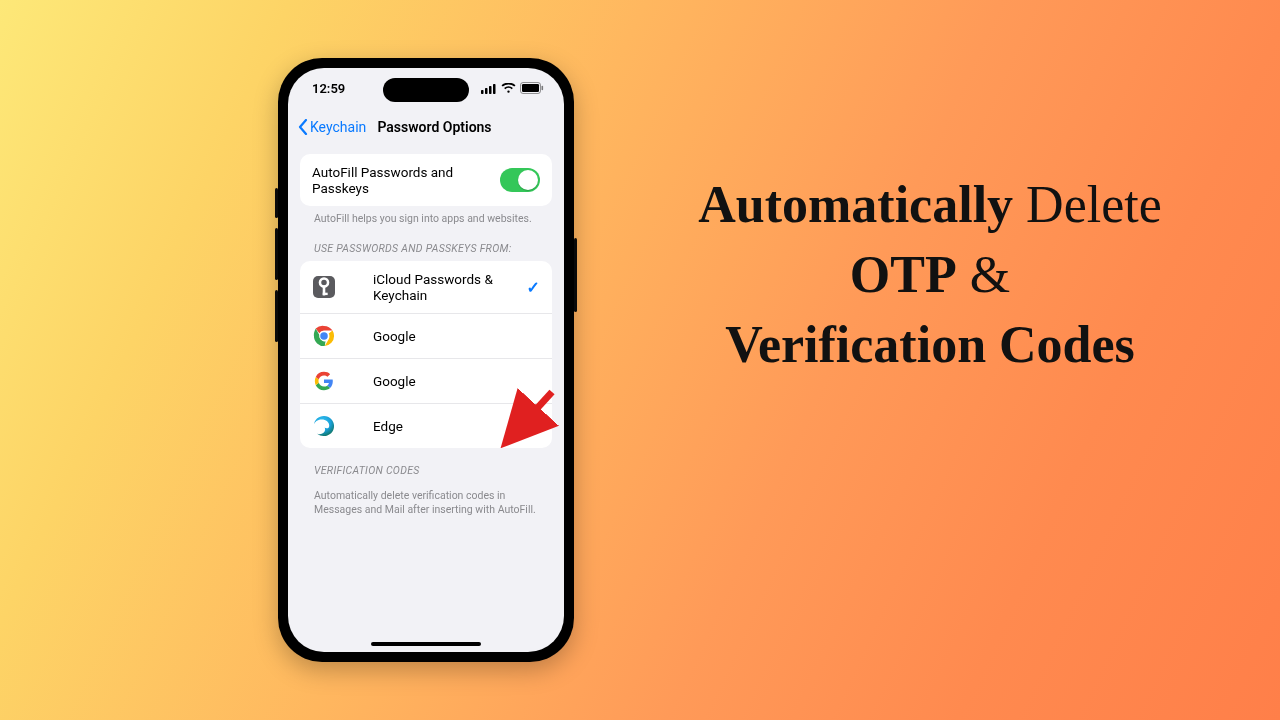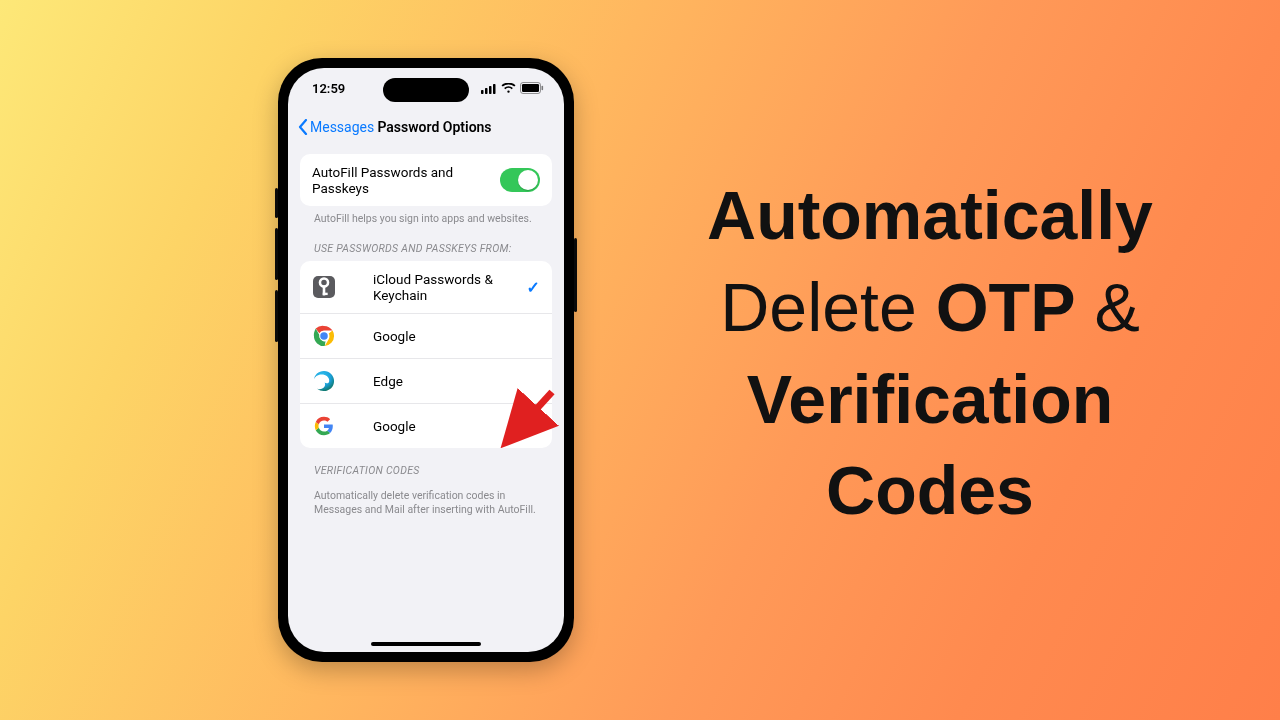--- a/index.html
+++ b/index.html
@@ -12,25 +12,25 @@
     position: relative;
   }
 
   
   .headline {
     position: absolute;
     left: 650px;
     top: 170px;
     width: 560px;
     color: #111;
-    font-size: 68px;
+    font-size: 52px;
     line-height: 1.35;
     text-align: center;
     font-weight: 400;
-    font-family: Liberation Sans, sans-serif;
+    font-family: Liberation Serif, serif;
   }
   .headline .b { font-weight: 800; }
 
   
   .phone {
     position: absolute;
     left: 278px;
     top: 58px;
     width: 296px;
     height: 604px;
@@ -214,21 +214,21 @@
             <rect x="21.5" y="3.8" width="1.6" height="4.4" rx="0.8" fill="#000" fill-opacity=".5"></rect>
           </svg>
       </div>
     </div>
 
     <div class="navhdr">
       <div class="navback">
         <svg width="10" height="16" viewBox="0 0 10 16">
             <path d="M8 1L2 8l6 7" stroke="#0a7aff" stroke-width="2.2" fill="none" stroke-linecap="round" stroke-linejoin="round"></path>
           </svg>
-        <span>Messages</span>
+        <span>Keychain</span>
       </div>
       <div class="navtitle">Password Options</div>
     </div>
 
     <div class="content">
 
       <div class="group-card">
         <div class="row">
           <span class="label">AutoFill Passwords and Passkeys</span>
           <div class="toggle"></div>
@@ -253,50 +253,50 @@
         </div>
         <div class="row">
           <span class="icon-slot">
             <svg viewBox="0 0 24 24" width="22" height="22">
                 <circle cx="12" cy="12" r="11" fill="#fff"></circle>
                 <path d="M12 1a11 11 0 019.3 5.1H12a5.9 5.9 0 00-5.14 3L2.95 3.95A10.96 10.96 0 0112 1z" fill="#ea4335"></path>
                 <path d="M23 12a11 11 0 01-10.2 10.97l4.3-7.45A5.88 5.88 0 0017.9 12c0-1-.25-1.95-.7-2.77L21.3 6.1A10.95 10.95 0 0123 12z" fill="#fbbc05"></path>
                 <path d="M12.8 22.97A11 11 0 011 12c0-3 .12-4.1 1.95-8.05l4.3 7.45A5.9 5.9 0 0012 17.9c.57 0 1.12-.08 1.64-.23l-0.84 5.3z" fill="#34a853"></path>
                 <circle cx="12" cy="12" r="5.2" fill="#fff"></circle>
                 <circle cx="12" cy="12" r="4.1" fill="#4285f4"></circle>
+              </svg>
+          </span>
+          <span class="label">Google</span>
+        </div>
+        <div class="row">
+          <span class="icon-slot">
+            <svg viewBox="0 0 24 24" width="20" height="20">
+                <path d="M21.6 12.2c0-.7-.06-1.3-.17-1.9H12v3.8h5.4a4.62 4.62 0 01-2 3l3.2 2.5c1.9-1.75 3-4.3 3-7.4z" fill="#4285f4"></path>
+                <path d="M12 22c2.7 0 4.97-.9 6.62-2.4l-3.2-2.5c-.9.6-2.05.97-3.42.97-2.63 0-4.86-1.77-5.66-4.16L3.02 16.5A9.99 9.99 0 0012 22z" fill="#34a853"></path>
+                <path d="M6.34 13.9A6 6 0 016 12c0-.66.12-1.3.33-1.9L3.02 7.5A9.98 9.98 0 002 12c0 1.6.38 3.13 1.02 4.5l3.32-2.6z" fill="#fbbc05"></path>
+                <path d="M12 5.9c1.47 0 2.78.5 3.82 1.5l2.85-2.85C16.96 2.94 14.7 2 12 2A9.99 9.99 0 003.02 7.5l3.31 2.6C7.13 7.7 9.37 5.9 12 5.9z" fill="#ea4335"></path>
               </svg>
           </span>
           <span class="label">Google</span>
         </div>
         <div class="row">
           <span class="icon-slot">
             <svg viewBox="0 0 24 24" width="22" height="22">
                 <defs>
                   <radialGradient id="eg" cx="40%" cy="30%" r="80%">
                     <stop offset="0%" stop-color="#33c4f4"></stop>
                     <stop offset="55%" stop-color="#1a9fd8"></stop>
                     <stop offset="100%" stop-color="#0d6b49"></stop>
                   </radialGradient>
                 </defs>
                 <path d="M12 1C6 1 1.3 5.3 1 11c.6-3.4 4-6 8.3-6 5 0 8.4 3 8.4 6.6 0 1.6-1 2.9-2.8 2.9-1 0-1.7-.4-2.2-.9.3.6.5 1.3.5 2 0 3-2.6 5.4-6 5.4-1 0-1.9-.2-2.7-.5A11 11 0 0012 23c6.1 0 11-4.9 11-11S18.1 1 12 1z" fill="url(#eg)"></path>
               </svg>
           </span>
           <span class="label">Edge</span>
         </div>
-        <div class="row">
-          <span class="icon-slot">
-            <svg viewBox="0 0 24 24" width="20" height="20">
-                <path d="M21.6 12.2c0-.7-.06-1.3-.17-1.9H12v3.8h5.4a4.62 4.62 0 01-2 3l3.2 2.5c1.9-1.75 3-4.3 3-7.4z" fill="#4285f4"></path>
-                <path d="M12 22c2.7 0 4.97-.9 6.62-2.4l-3.2-2.5c-.9.6-2.05.97-3.42.97-2.63 0-4.86-1.77-5.66-4.16L3.02 16.5A9.99 9.99 0 0012 22z" fill="#34a853"></path>
-                <path d="M6.34 13.9A6 6 0 016 12c0-.66.12-1.3.33-1.9L3.02 7.5A9.98 9.98 0 002 12c0 1.6.38 3.13 1.02 4.5l3.32-2.6z" fill="#fbbc05"></path>
-                <path d="M12 5.9c1.47 0 2.78.5 3.82 1.5l2.85-2.85C16.96 2.94 14.7 2 12 2A9.99 9.99 0 003.02 7.5l3.31 2.6C7.13 7.7 9.37 5.9 12 5.9z" fill="#ea4335"></path>
-              </svg>
-          </span>
-          <span class="label">Google</span>
-        </div>
       </div>
 
       <div class="section-header">VERIFICATION CODES</div>
       <div class="section-footer">Automatically delete verification codes in Messages and Mail after inserting with AutoFill.</div>
 
     </div>
 
     <div class="home-ind"></div>
   </div>
 </div>

